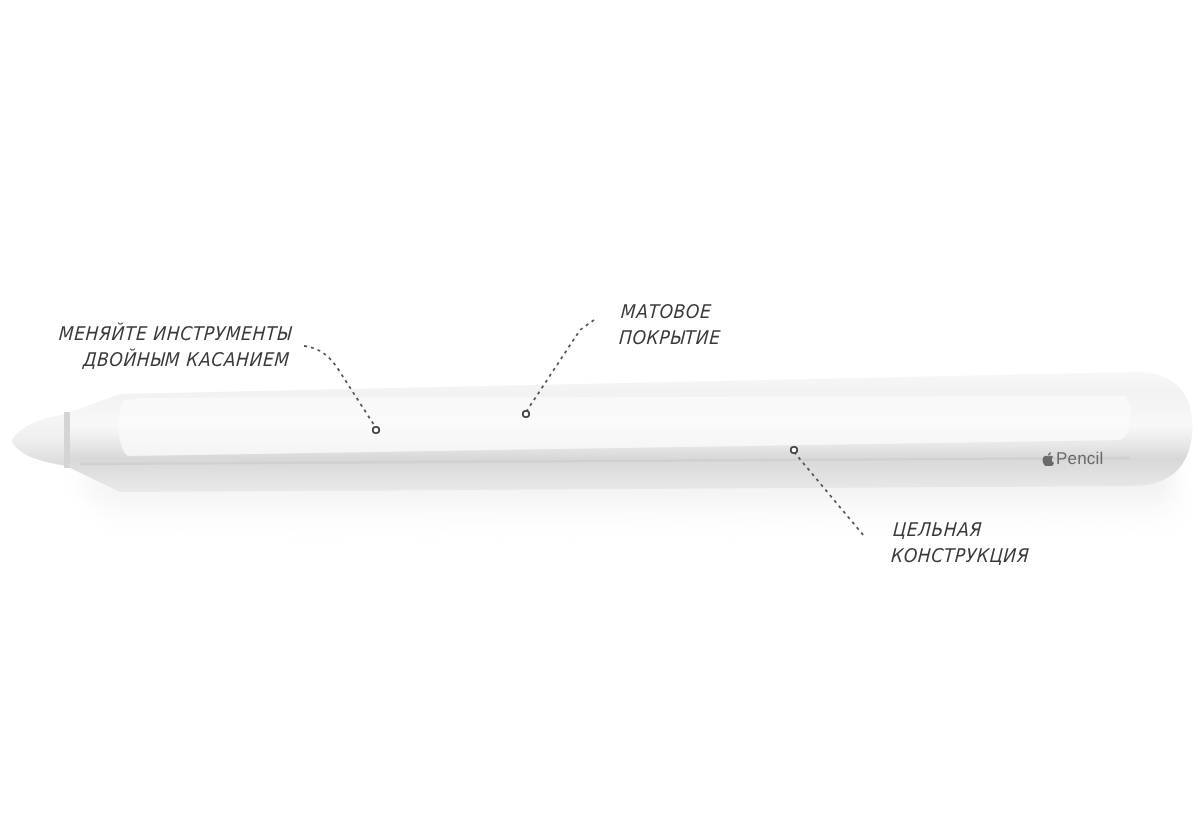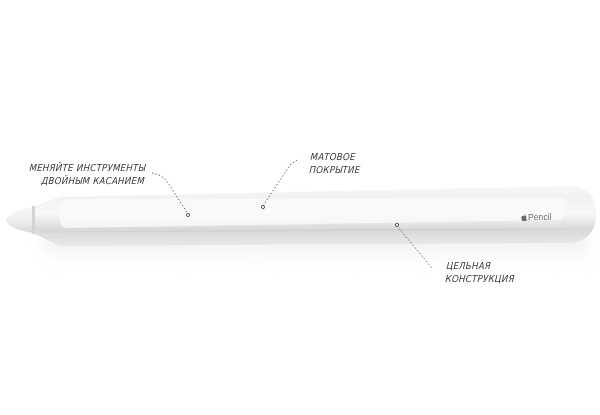--- a/index.html
+++ b/index.html
@@ -2,21 +2,21 @@
 <html><head>
   <meta charset="utf-8">
   <style>
     html, body { margin: 0; padding: 0; }
     body { width: 600px; height: 415px; background: #ffffff; position: relative; overflow: hidden; font-family: "DejaVu Sans", sans-serif; }
     .stage { position: absolute; left: 0; top: 0; width: 600px; height: 415px; }
     .callout { position: absolute; font-family: "DejaVu Sans Condensed", "DejaVu Sans", sans-serif; font-size: 9.5px; letter-spacing: 0.3px; color: #3a3a3a; font-style: italic; line-height: 13px; text-transform: uppercase; white-space: nowrap; transform: skewX(-4deg); }
     .c1 { right: 455px; top: 161px; text-align: right; }
     .c2 { left: 310px; top: 150px; text-align: left; }
     .c3 { left: 446px; top: 259px; text-align: left; }
-    .brand { position: absolute; left: 521px; top: 212px; font-size: 8.5px; color: #6a6a6a; font-family: "Liberation Sans", sans-serif; letter-spacing: 0.1px; }
+    .brand { position: absolute; left: 521px; top: 224px; font-size: 8.5px; color: #6a6a6a; font-family: "Liberation Sans", sans-serif; letter-spacing: 0.1px; }
     .brand .apple { display: inline-block; width: 6px; height: 7px; margin-right: 1px; vertical-align: -1px; }
   </style>
 </head>
 <body>
 
 <div class="stage">
   <svg width="600" height="415" viewBox="0 0 600 415">
     <defs>
       <linearGradient id="bodyGrad" x1="0" y1="0" x2="0" y2="1">
         <stop offset="0" stop-color="#f7f7f7"></stop>

